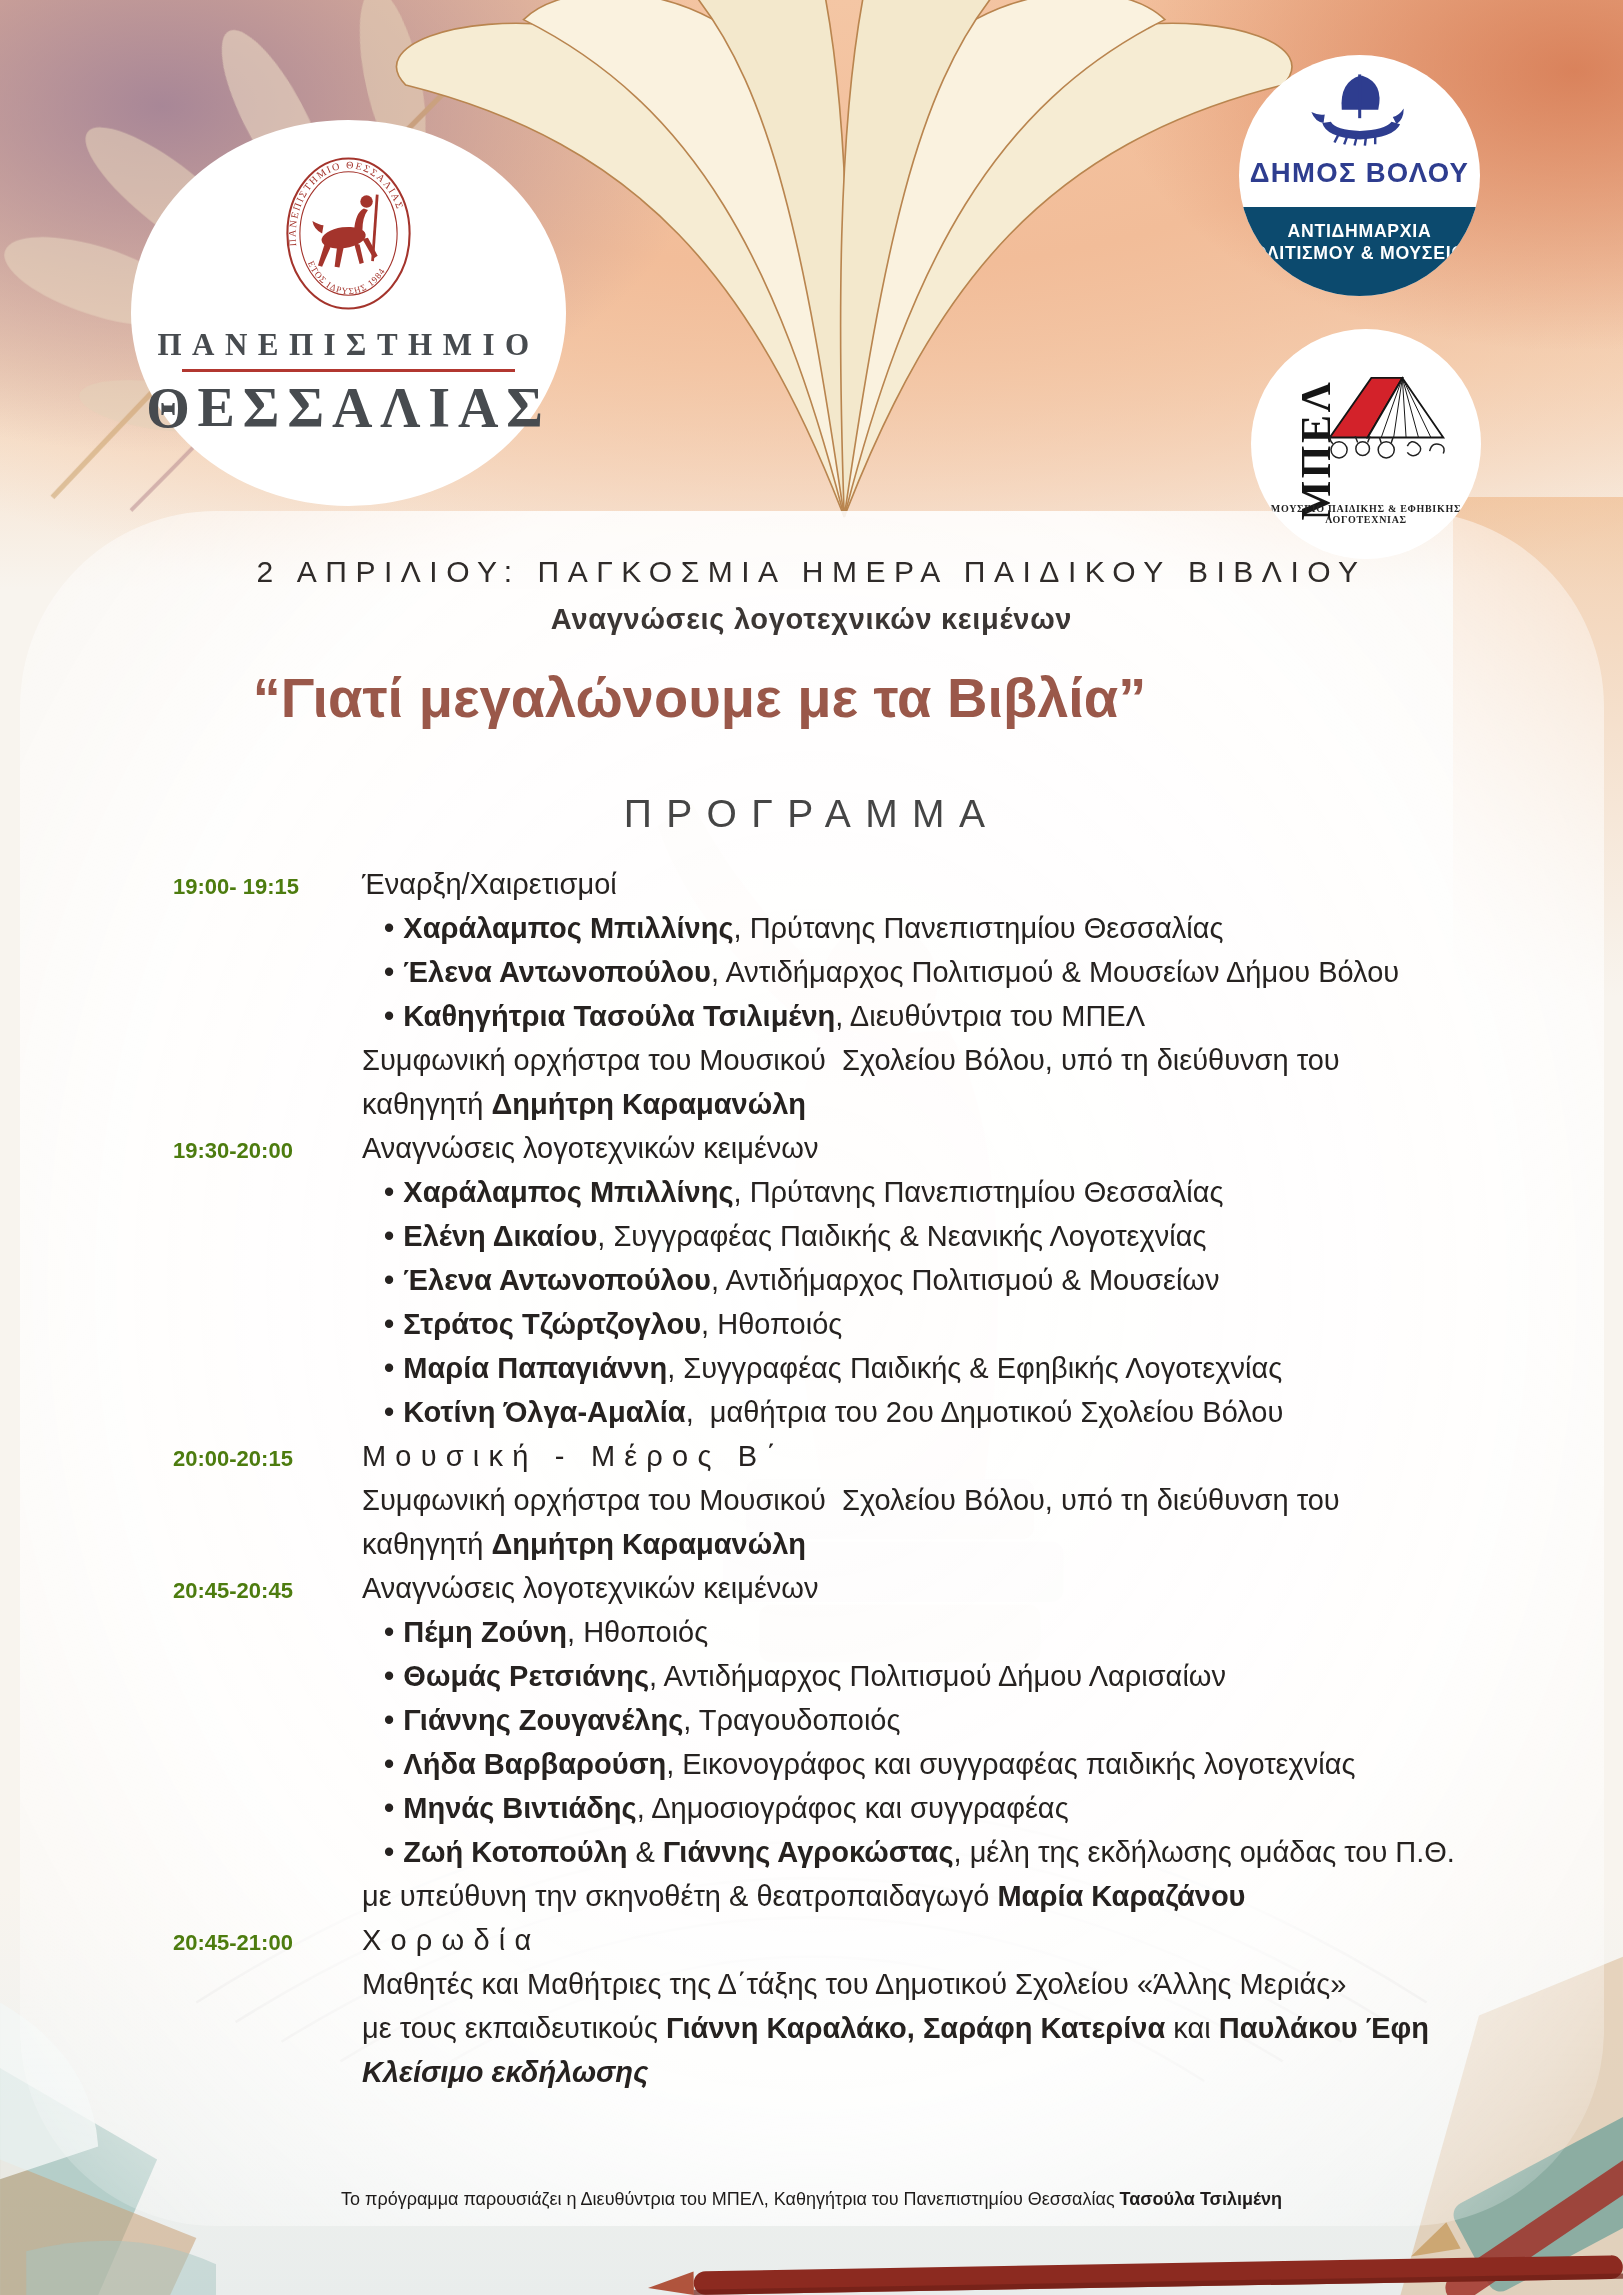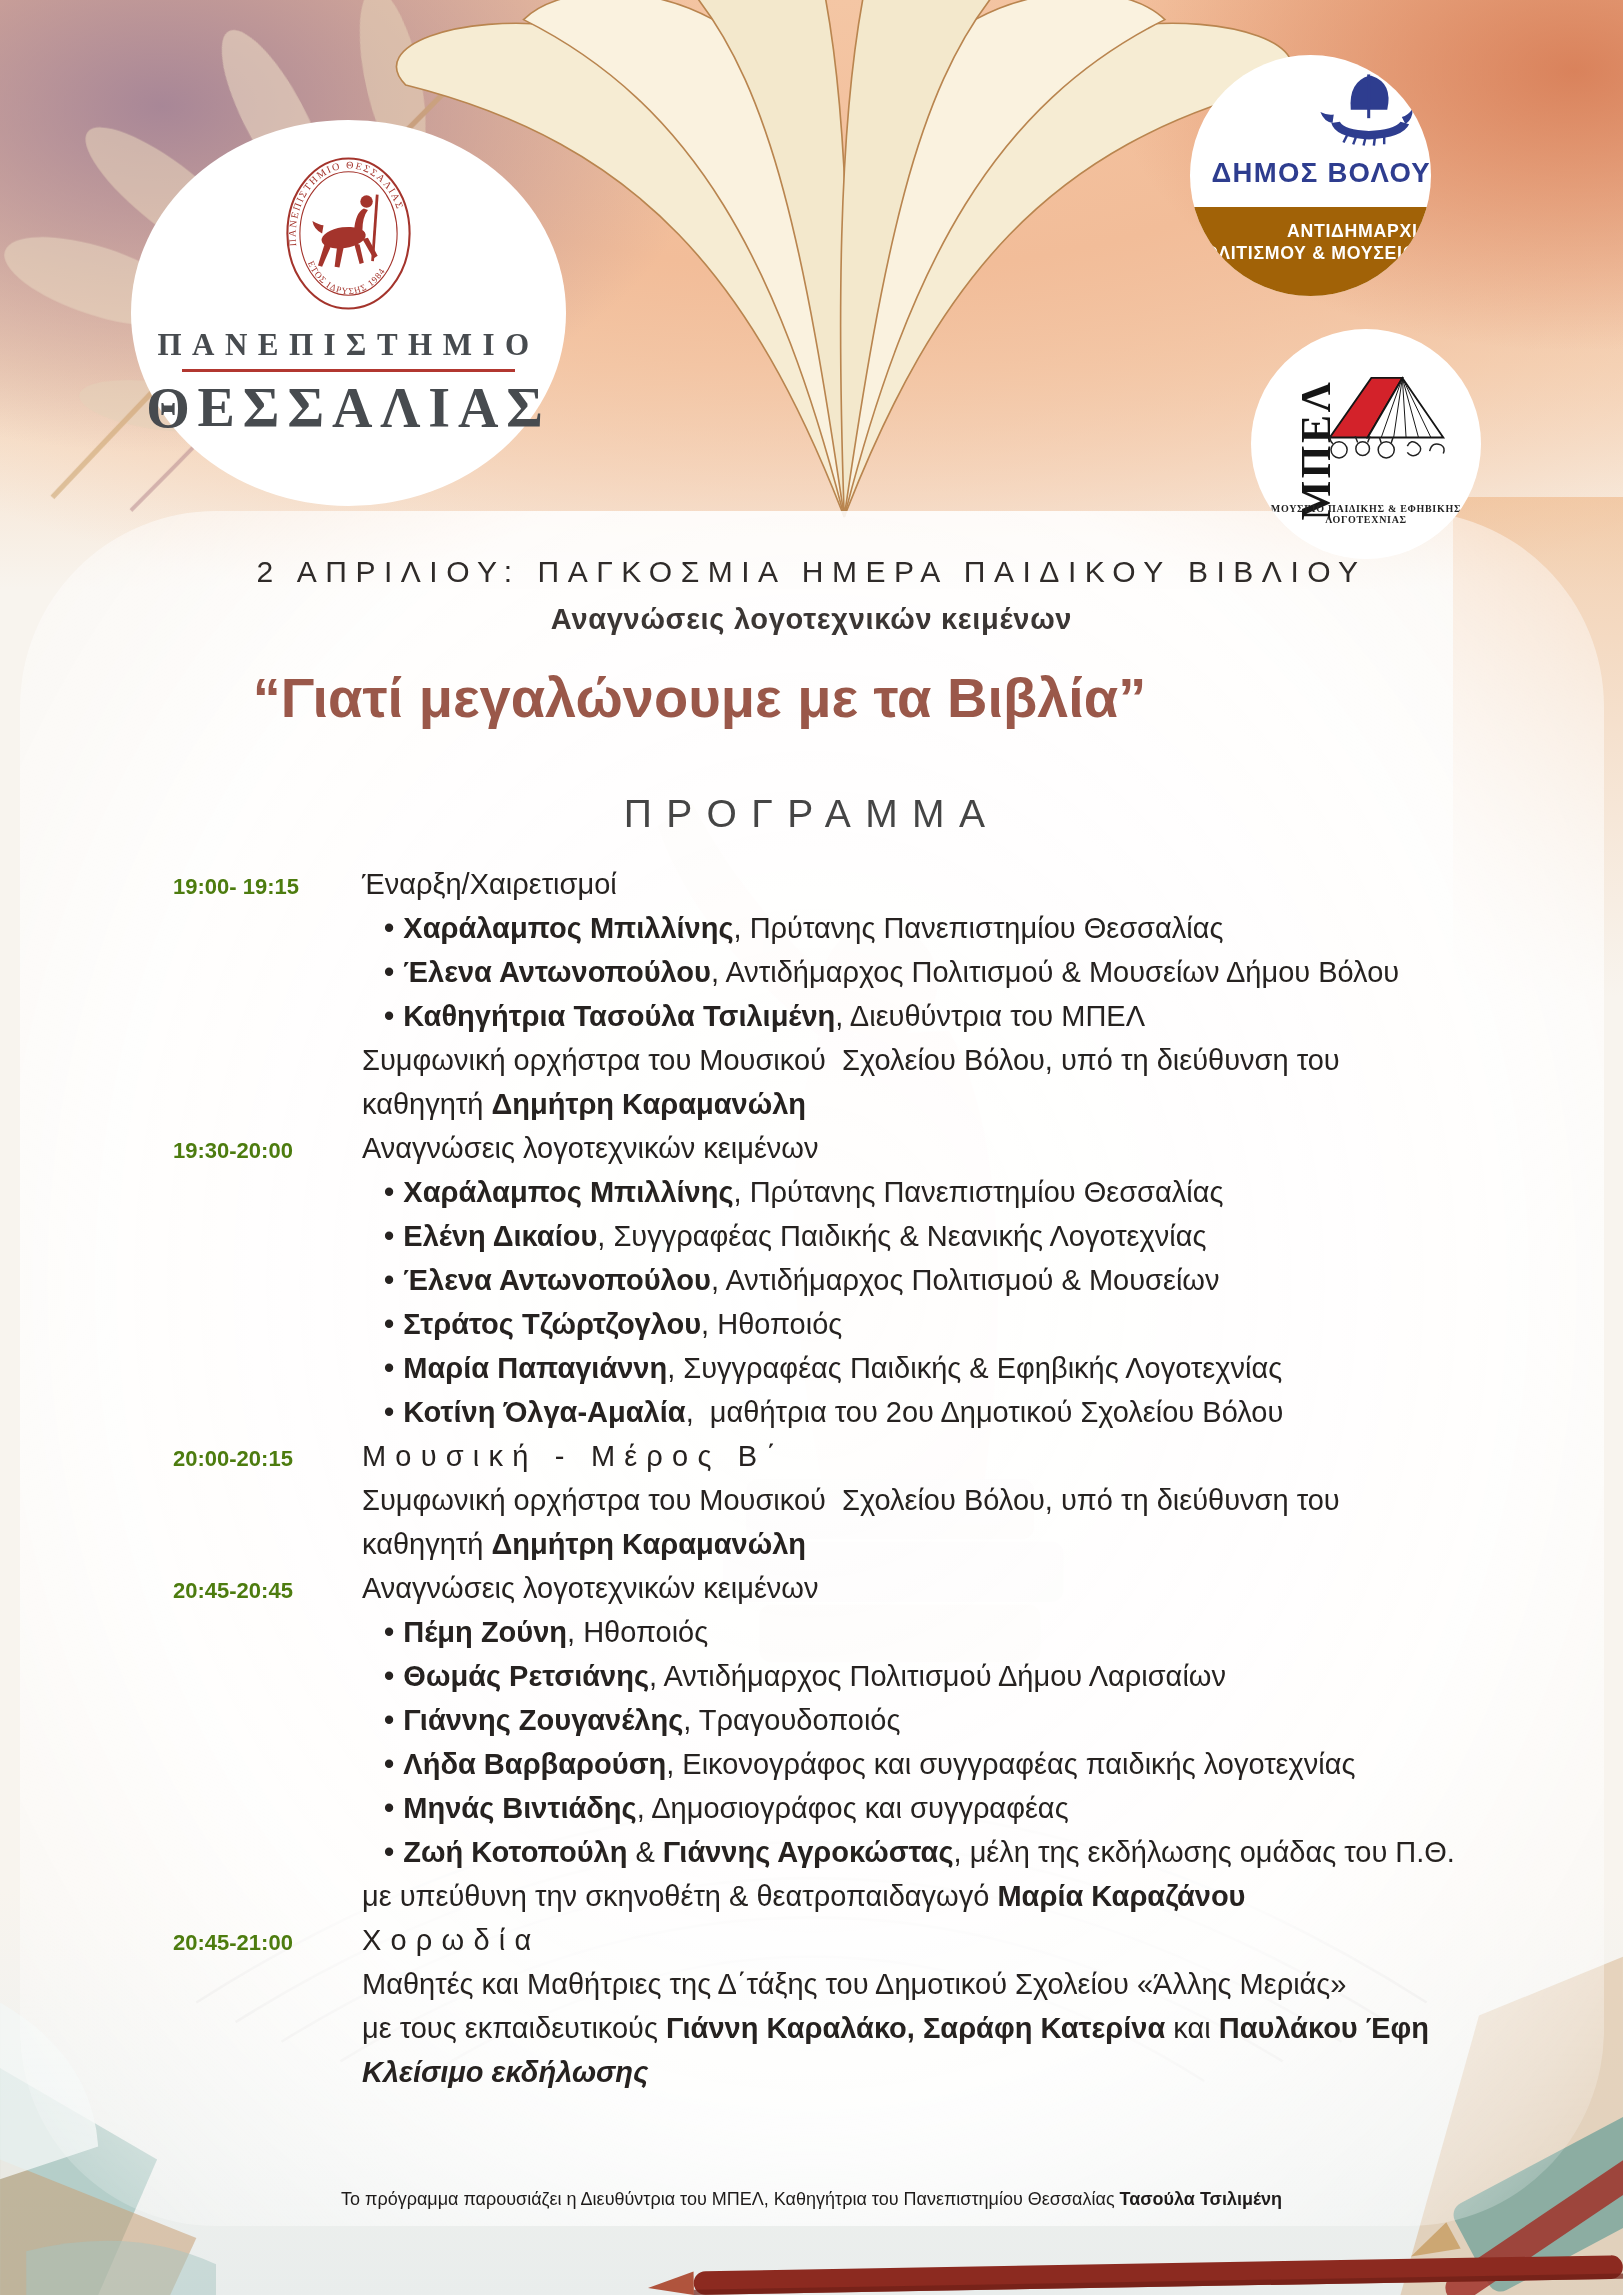--- a/index.html
+++ b/index.html
@@ -24,24 +24,24 @@
 
   
   .uth-circle{left:131px;top:120px;width:435px;height:386px;border-radius:50%;background:#fff;
     text-align:center;}
   .uth-line1{margin-top:3.9px;font-family:"Liberation Serif",serif;font-weight:600;
     font-size:31px;letter-spacing:10.5px;color:#474b4f;}
   .uth-rule{width:333px;height:2.6px;background:#b23730;margin:6.5px auto 3.9px auto;}
   .uth-line2{font-family:"Liberation Serif",serif;font-weight:600;font-size:56px;
     letter-spacing:7.9px;color:#474b4f;}
 
-  .volos-circle{left:1190px;top:55px;width:241px;height:241px;border-radius:50%;background:#fff;
-    overflow:hidden;text-align:right;}
+  .volos-circle{left:1239px;top:55px;width:241px;height:241px;border-radius:50%;background:#fff;
+    overflow:hidden;text-align:center;}
   .volos-name{margin-top:3.9px;font-size:27.5px;font-weight:800;letter-spacing:1.3px;color:#2e3d8f;}
-  .volos-band{position:absolute;left:0;bottom:0;width:100%;height:89px;background:#a16207;
+  .volos-band{position:absolute;left:0;bottom:0;width:100%;height:89px;background:#0c4a6e;
     color:#fff;font-weight:600;}
   .volos-band div{font-size:17.7px;letter-spacing:0.7px;line-height:22px;}
   .volos-band .l1{margin-top:13px;}
 
   .bel-circle{left:1251px;top:329px;width:230px;height:230px;border-radius:50%;background:#fff;
     overflow:hidden;}
   .bel-vert{position:absolute;left:-5.2px;top:97px;transform:rotate(-90deg);
     font-family:"Liberation Serif",serif;font-weight:700;font-size:42px;letter-spacing:2.6px;color:#151515;}
   .bel-caption{position:absolute;left:0;bottom:34px;width:100%;text-align:center;
     font-family:"Liberation Serif",serif;font-weight:700;font-size:10px;letter-spacing:0.7px;color:#222;}

